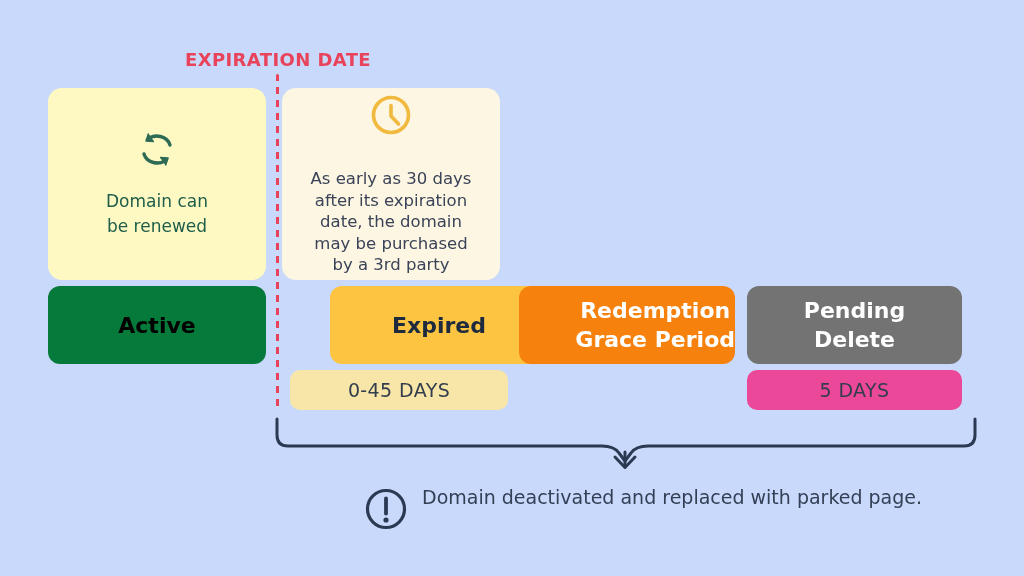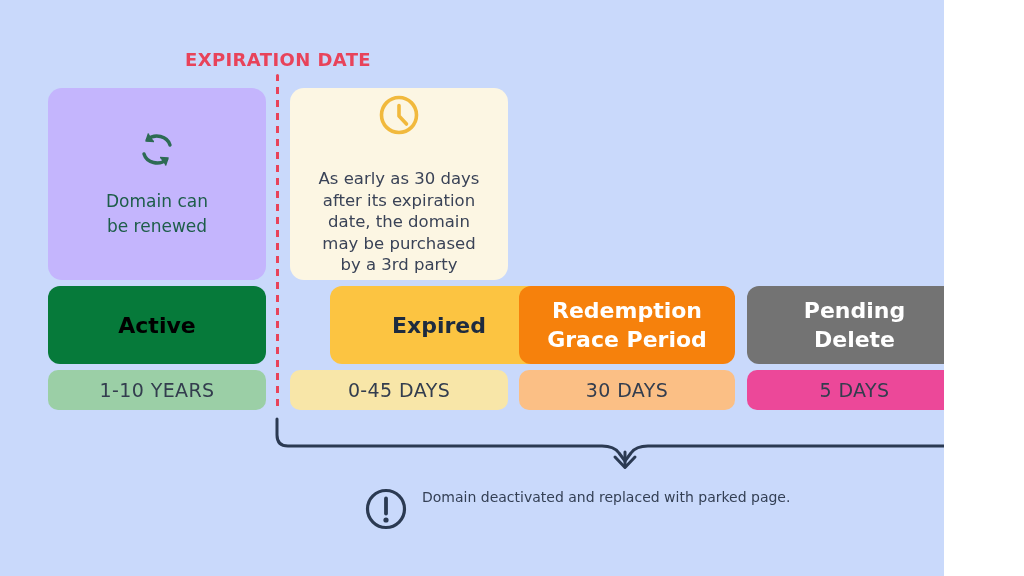--- a/index.html
+++ b/index.html
@@ -1,71 +1,71 @@
 <!DOCTYPE html>
 <html><head>
 <meta charset="utf-8">
 <style>
   * { margin:0; padding:0; box-sizing:border-box; }
   html,body { width:1024px; height:576px; }
   .canvas {
-    position:relative; width:944px; height:576px;
+    position:relative; width:1024px; height:576px;
     background:#C9D9FB; overflow:hidden;
     font-family:"DejaVu Sans","Liberation Sans",sans-serif;
   }
   .expiration-label {
     position:absolute; left:278px; top:49px; transform:translateX(-50%);
     font-size:18px; font-weight:bold; letter-spacing:0.4px;
     color:#E8435A; white-space:nowrap;
   }
   .dash-line {
     position:absolute; left:276px; top:74px; width:3px; height:338px;
     background:repeating-linear-gradient(to bottom,#E8435A 0 7px,transparent 7px 13px);
     border-radius:2px;
   }
   .card {
     position:absolute; top:88px; height:192px; border-radius:14px;
     display:flex; flex-direction:column; align-items:center; justify-content:center;
     text-align:center;
   }
   .card1 { left:48px; width:218px; background:#DCF5E2; gap:15px; }
   .card1 .card-text { font-size:17px; line-height:25px; color:#1D5D49; white-space:pre-line; }
-  .card2 { left:290px; width:218px; background:#FCF6E3; gap:26px; }
+  .card2 { left:282px; width:218px; background:#FCF6E3; gap:26px; }
   .card2 .card-text { font-size:16.5px; line-height:21.5px; color:#3A4357; white-space:pre-line; }
   .stage-bar {
     position:absolute; top:286px; height:78px; border-radius:12px;
     display:flex; align-items:center; justify-content:center; text-align:center;
     font-weight:bold; font-size:22px; line-height:29px; white-space:pre-line;
   }
   .duration-bar {
     position:absolute; top:370px; height:40px; border-radius:10px;
     display:flex; align-items:center; justify-content:center;
     font-size:19px; letter-spacing:0.4px; color:#333D4E;
   }
   .col1 { left:48px;  width:218px; }
   .col2 { left:290px; width:218px; }
   .col3 { left:519px; width:216px; }
   .col4 { left:747px; width:215px; }
   .bracket-svg { position:absolute; left:0; top:0; pointer-events:none; }
   .alert-icon { position:absolute; left:365px; top:488px; }
   .footnote {
     position:absolute; left:422px; top:484px;
-    font-size:14px; line-height:26.5px; color:#333F54;
+    font-size:19px; line-height:26.5px; color:#333F54;
   }
 </style>
 </head>
 <body>
 
 <div class="canvas">
 
   <div class="expiration-label">EXPIRATION DATE</div>
 
   <div class="dash-line"></div>
 
-  <div class="card card1" style="background-color: #c4b5fd;">
+  <div class="card card1" style="background-color: #fef9c3;">
     <span>
       <svg width="44" height="40" viewBox="0 0 44 40" fill="none">
         <path d="M35 15 A 13.5 12 0 0 0 12.5 9.5" stroke="#2D6B54" stroke-width="3.4" stroke-linecap="round"></path>
         <path d="M13.5 3.5 L11 11 L19 11.5" fill="#2D6B54" stroke="#2D6B54" stroke-width="1.5" stroke-linejoin="round"></path>
         <path d="M9 24 A 13.5 12 0 0 0 31.5 29.5" stroke="#2D6B54" stroke-width="3.4" stroke-linecap="round"></path>
         <path d="M30.5 35.5 L33 28 L25 27.5" fill="#2D6B54" stroke="#2D6B54" stroke-width="1.5" stroke-linejoin="round"></path>
       </svg>
     </span>
     <div class="card-text" style="color: rgb(29, 93, 73);">Domain can
 be renewed</div>
@@ -81,37 +81,31 @@
     <div class="card-text" style="color: rgb(58, 67, 87);">As early as 30 days
 after its expiration
 date, the domain
 may be purchased
 by a 3rd party</div>
   </div>
 
   <div class="stage-bar col1" style="background-color: rgb(6, 122, 58); color: #000000; text-align: right;">
     <span>Active</span>
   </div>
-  <div class="duration-bar col1" style="background-color: rgb(155, 207, 166);">
-    <span>1-10 YEARS</span>
-  </div>
 
   <div class="stage-bar col2" style="background-color: rgb(252, 196, 65); color: rgb(30, 43, 63); margin-left: 40px;">
     <span>Expired</span>
   </div>
   <div class="duration-bar col2" style="background-color: rgb(248, 230, 168); align-items: center;">
     <span>0-45 DAYS</span>
   </div>
 
-  <div class="stage-bar col3" style="background-color: rgb(246, 129, 12); color: rgb(255, 255, 255);">
+  <div class="stage-bar col3" style="background-color: rgb(246, 129, 12); color: rgb(255, 255, 255); justify-content: flex-end;">
     <span>Redemption
 Grace Period</span>
-  </div>
-  <div class="duration-bar col3" style="background-color: rgb(251, 191, 133);">
-    <span>30 DAYS</span>
   </div>
 
   <div class="stage-bar col4" style="background-color: #737373; color: rgb(255, 255, 255);">
     <span>Pending
 Delete</span>
   </div>
   <div class="duration-bar col4" style="background-color: #ec4899;">
     <span>5 DAYS</span>
   </div>
 

